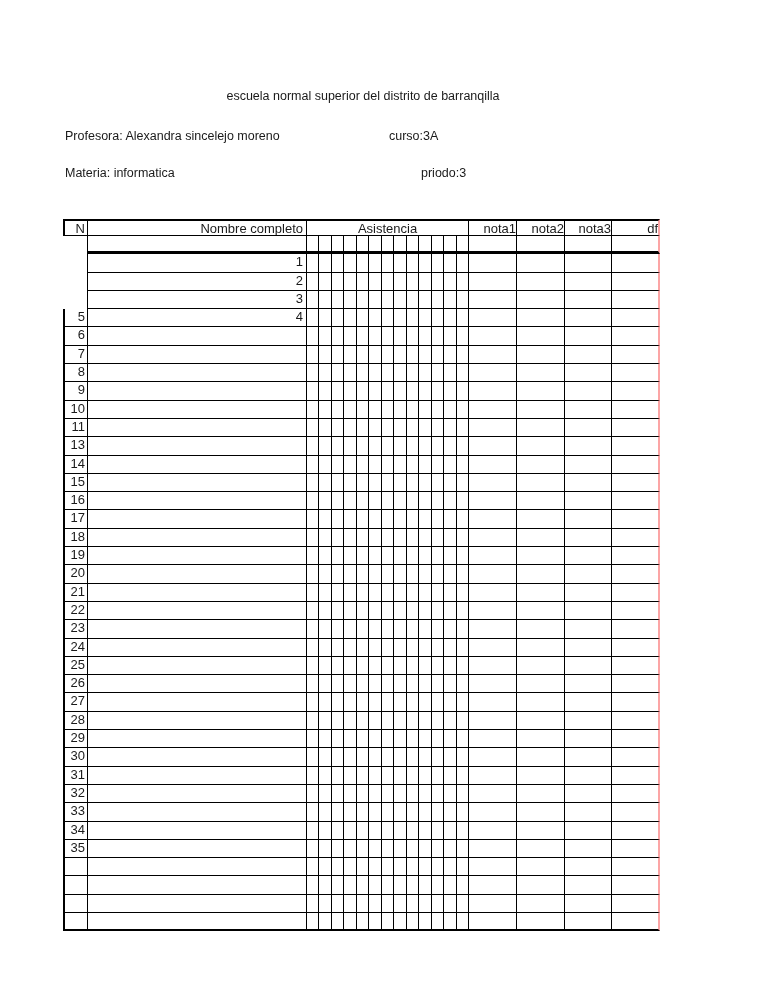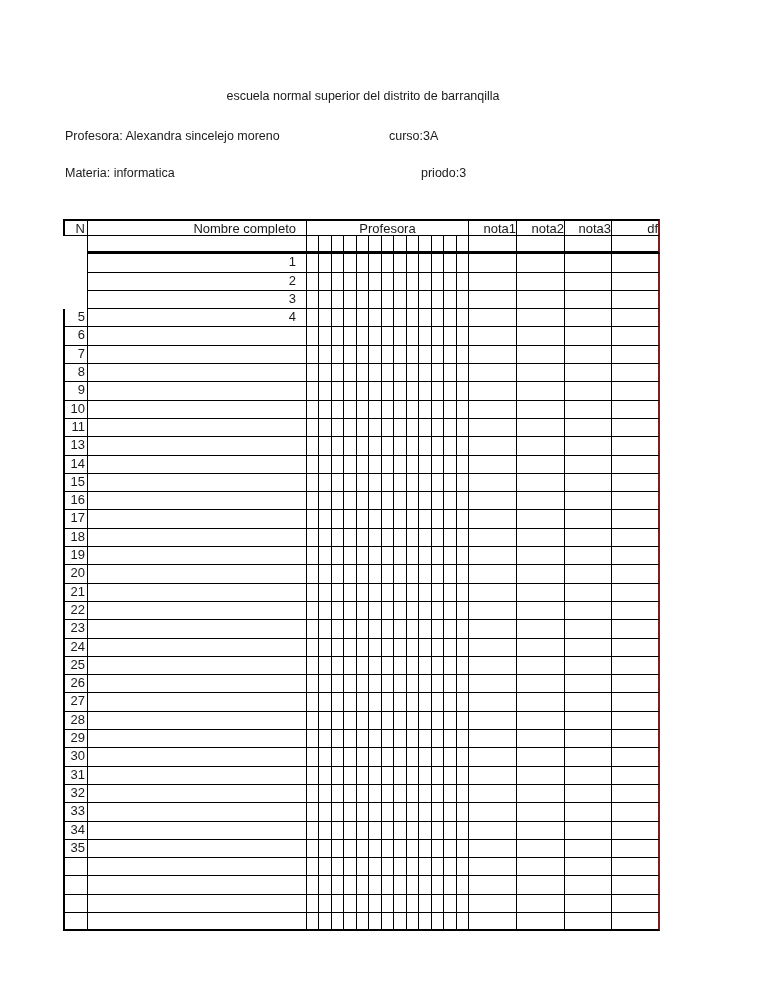--- a/index.html
+++ b/index.html
@@ -28,24 +28,24 @@
     box-sizing:border-box;height:100%;
     border-right:1px solid #000;border-bottom:1px solid #000;
     font-size:13px;line-height:16px;overflow:hidden;white-space:nowrap;
   }
   
   .hrow .cell{border-top:2px solid #000;line-height:14px;padding-top:1px;}
   .hrow .n-cell{border-left:2px solid #000;padding-left:2px;}
   .hrow .name-cell{padding-left:3px;}
   .hrow .att-header{text-align:center;}
   .hrow .nota-cell,.hrow .df-cell{padding-left:3px;text-align:right;}
-  .df-cell{border-right:2px solid #7f1d1d;}
+  .df-cell{border-right:2px solid #fca5a5;}
   
   .n-cell{border-left:2px solid #000;text-align:right;padding-right:2px;}
-  .name-cell{text-align:right;padding-right:10px;}
+  .name-cell{text-align:right;padding-right:3px;}
   .att-group{box-sizing:border-box;height:100%;display:grid;
     grid-template-columns:repeat(13,1fr);}
   .att-cell{box-sizing:border-box;height:100%;
     border-right:1px solid #000;border-bottom:1px solid #000;}
   
   .trow.unboxed .n-cell{border-left:none;border-bottom:none;}
   
   .trow.thick .name-cell,
   .trow.thick .nota-cell,
   .trow.thick .df-cell,
@@ -59,21 +59,21 @@
 <div class="abs" id="title">escuela normal superior del distrito de barranqilla</div>
 <div class="abs" id="teacher">Profesora: Alexandra sincelejo moreno</div>
 <div class="abs" id="course">curso:3A</div>
 <div class="abs" id="subject">Materia: informatica</div>
 <div class="abs" id="period">priodo:3</div>
 
 <div class="abs" id="grade-table">
   <div class="hrow">
     <div class="cell n-cell">N</div>
     <div class="cell name-cell">Nombre completo</div>
-    <div class="cell att-header">Profesora</div>
+    <div class="cell att-header">Asistencia</div>
     <div class="cell nota-cell">nota1</div>
     <div class="cell nota-cell">nota2</div>
     <div class="cell nota-cell">nota3</div>
     <div class="cell df-cell">df</div>
   </div>
   <div id="rows-container">
       <div class="trow unboxed thick">
     <div class="cell n-cell"></div>
     <div class="cell name-cell"></div>
     <div class="att-group">

